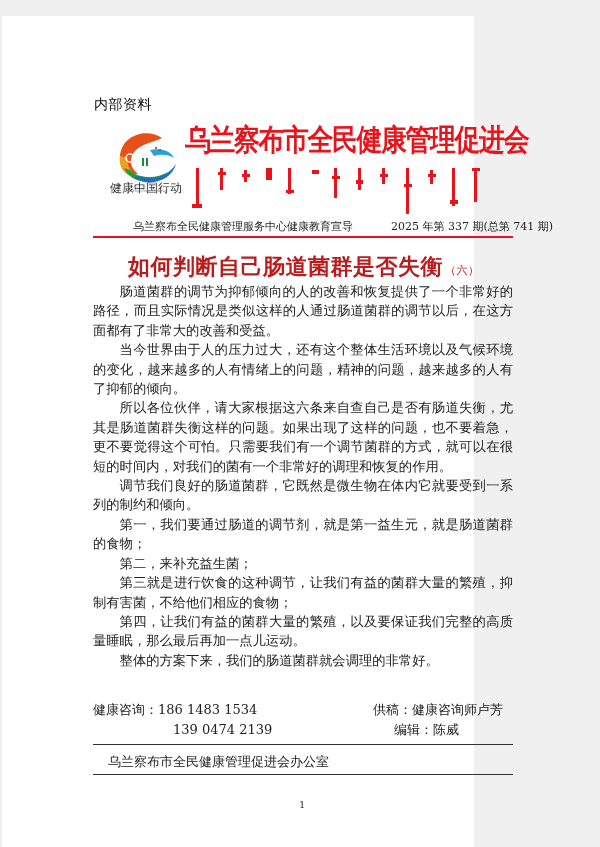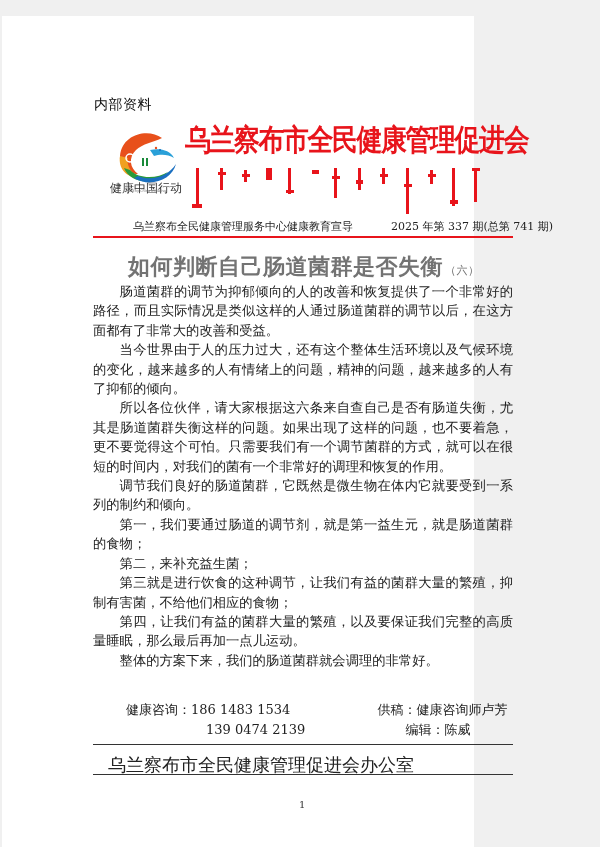--- a/index.html
+++ b/index.html
@@ -28,39 +28,39 @@
     font-family:"DejaVu Serif", serif; letter-spacing:-1.5px; transform:scaleX(0.86); transform-origin:left top;
     white-space:nowrap; font-weight:bold;
   }
   .mongol { position:absolute; left:190px; top:150px; width:310px; height:50px; }
   .issue-line {
     position:absolute; left:91px; top:203px; width:420px; font-size:11px; color:#222;
     display:flex; justify-content:space-between; white-space:nowrap;margin-left:40px;
   }
   .red-rule { position:absolute; left:91px; top:220px; width:420px; height:1.5px; background:#e8141b; }
   .article-title {
-    position:absolute; left:126px; top:236px; font-size:22px; font-weight:bold; color:#737373;
+    position:absolute; left:126px; top:236px; font-size:22px; font-weight:bold; color:#b91c1c;
     white-space:nowrap; letter-spacing:0.5px;
   }
   .article-title .part { font-size:11px; font-weight:normal; margin-left:2px; }
   .body {
     position:absolute; left:91px; top:266px; width:420px; font-size:13.3px; line-height:19.4px;
     color:#222; text-align:justify;
   }
   .body p { margin:0; text-indent:2em; }
   .contact {
     position:absolute; left:91px; top:684px; width:420px; font-size:13px; line-height:20px;
   }
-  .contact .row { display:flex; justify-content:flex-start;margin-left:33px; }
+  .contact .row { display:flex; justify-content:space-between; }
   .contact .left { width:260px; }
   .contact .right { width:140px; }
   .phone2 { padding-left:80px; }
   .rule { position:absolute; left:91px; width:420px; height:1px; background:#333; }
   .footer {
-    position:absolute; left:106px; top:737px; width:392px; font-size:18px;
+    position:absolute; left:106px; top:737px; width:392px; font-size:13px;
     display:flex; justify-content:space-between;
   }
   .page-num { position:absolute; left:297px; top:783px; font-size:10px; color:#333; }
 </style>
 </head>
 <body>
 
 <div class="page">
 
   <div class="internal">内部资料</div>

